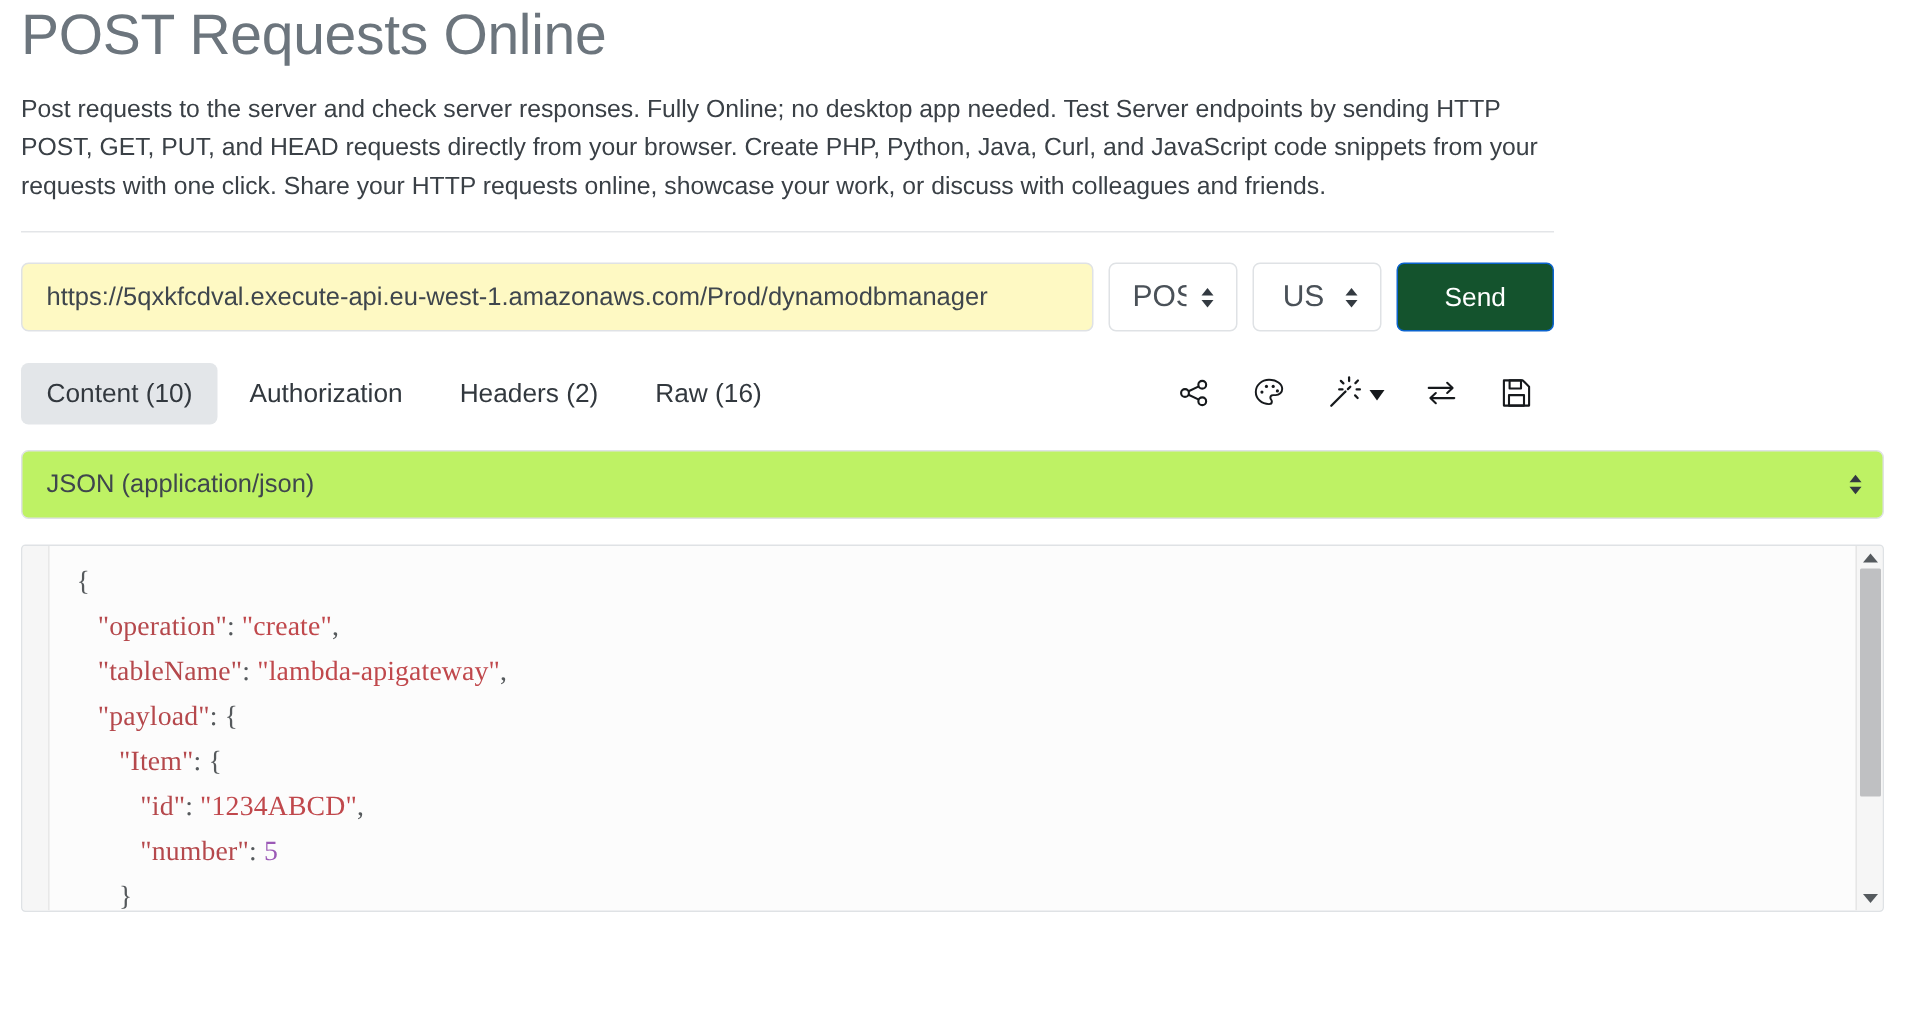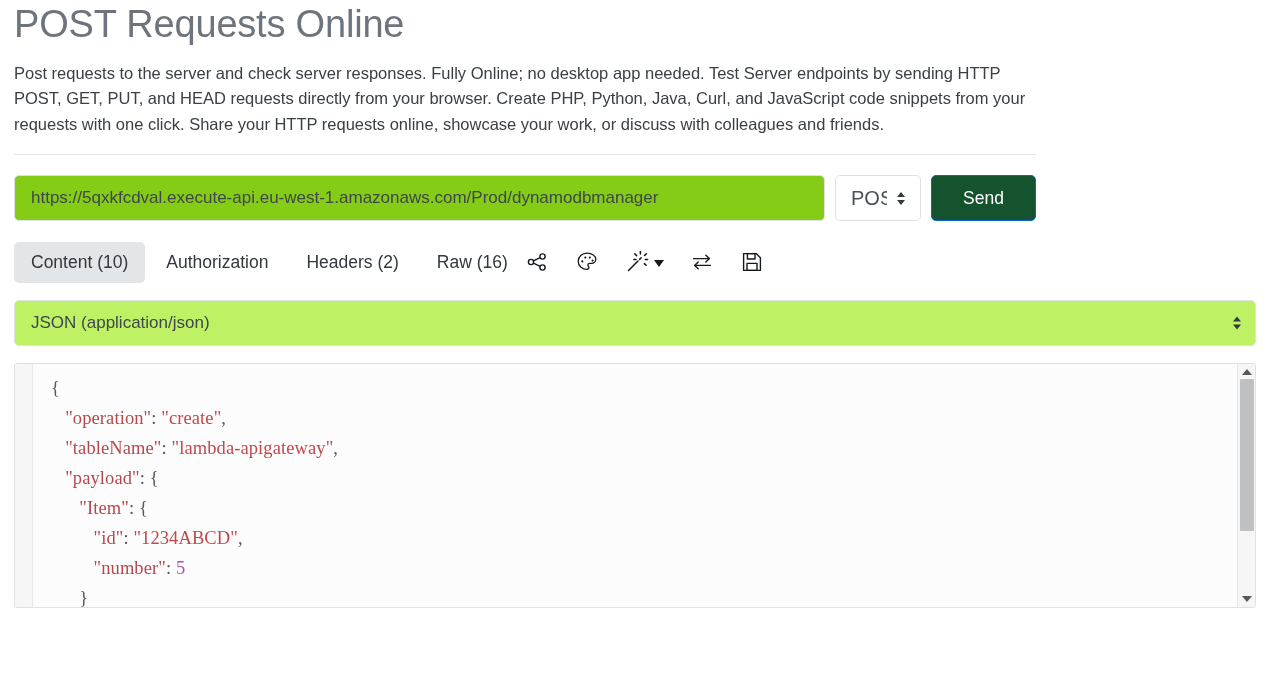--- a/index.html
+++ b/index.html
@@ -48,21 +48,21 @@
     display: flex;
     align-items: stretch;
     gap: 10px;
     margin-top: 20px;
   }
   .url-input {
     flex: 1 1 auto;
     height: 46px;
     border: 1px solid #dfe2e5;
     border-radius: 5px;
-    background: #84cc16;
+    background: #fef9c3;
     font-size: 17px;
     font-family: "Liberation Sans", sans-serif;
     color: #3f464d;
     padding: 0 16px;
     outline: none;
     min-width: 0;
   }
   .url-input::placeholder { color: #9aa1a8; }
   .mini-select {
     position: relative;
@@ -120,21 +120,21 @@
     font-size: 17.5px;
     font-family: "Liberation Sans", sans-serif;
     cursor: pointer;
     padding: 0;
   }
 
   
   .tabs-row {
     display: flex;
     align-items: center;
-    justify-content: flex-start;
+    justify-content: space-between;
     margin-top: 19px;
     height: 44px;
   }
   .tabs { display: flex; align-items: center; gap: 4px; }
   .tab {
     font-size: 17.5px;
     color: #32383e;
     padding: 10px 17px;
     border-radius: 5px;
     cursor: pointer;
@@ -261,20 +261,27 @@
     <input class="url-input" type="text" value="https://5qxkfcdval.execute-api.eu-west-1.amazonaws.com/Prod/dynamodbmanager" style="">
 
     <div class="mini-select">
       <span class="sel-text">POS</span>
       <span class="caret">
           <i class="up"></i>
           <i class="down"></i>
         </span>
     </div>
 
+    <div class="mini-select">
+      <span class="sel-text">US</span>
+      <span class="caret">
+          <i class="up"></i>
+          <i class="down"></i>
+        </span>
+    </div>
 
     <button class="send-btn">Send</button>
   </div>
 
   <div class="tabs-row">
     <div class="tabs">
       <div class="tab active">Content (10)</div>
       <div class="tab">Authorization</div>
       <div class="tab">Headers (2)</div>
       <div class="tab">Raw (16)</div>

